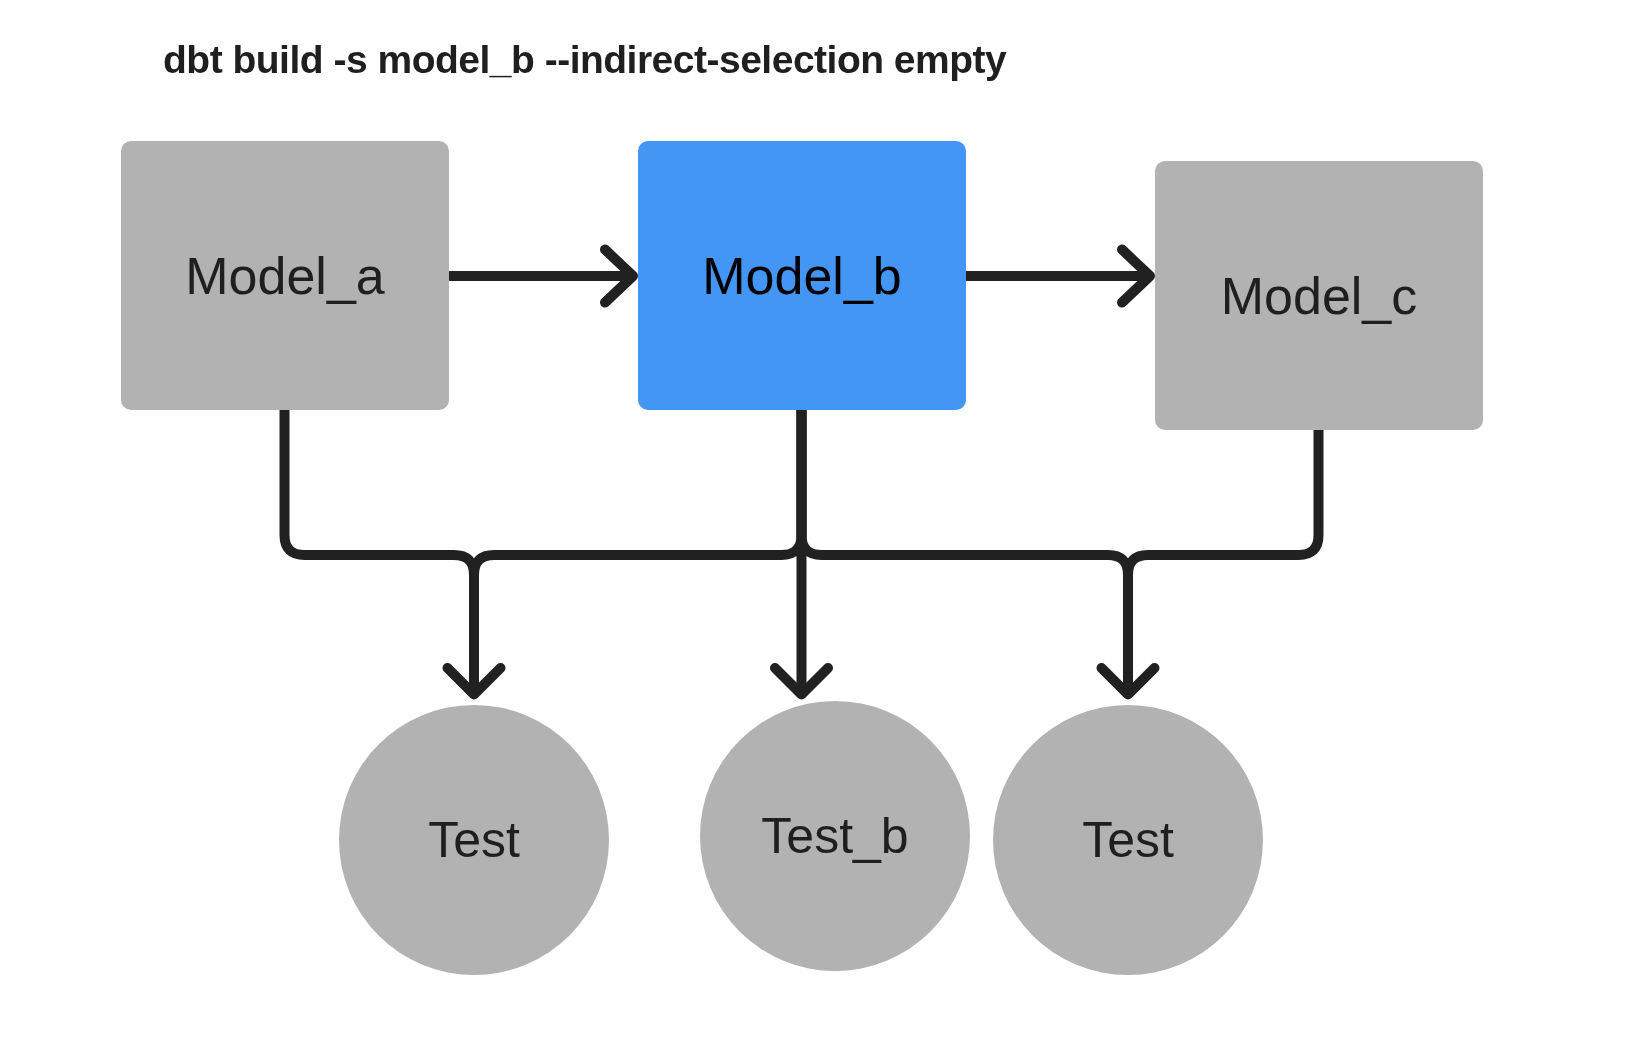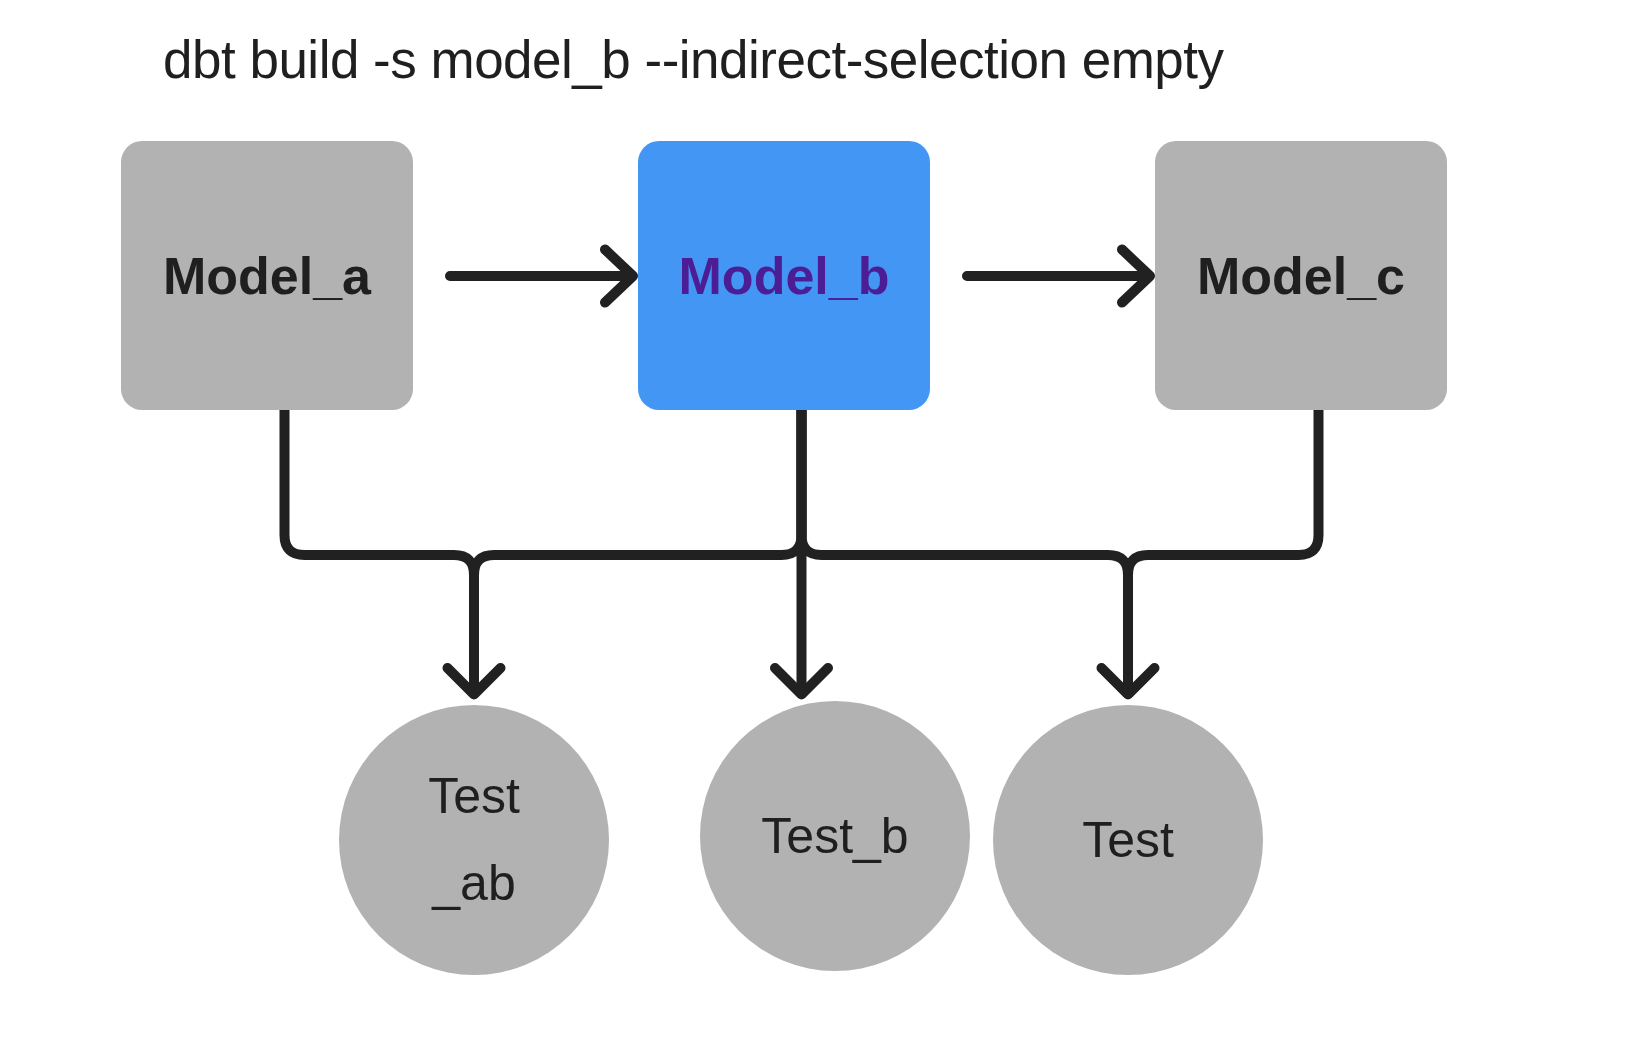--- a/index.html
+++ b/index.html
@@ -12,23 +12,23 @@
     width: 1630px;
     height: 1060px;
     background: var(--bg, #ffffff);
     font-family: "Liberation Sans", sans-serif;
     overflow: hidden;
   }
   .title {
     position: absolute;
     left: 163px;
     top: 30px;
-    font-size: 53px;
+    font-size: 39px;
     line-height: 60px;
-    font-weight: 400;
+    font-weight: 700;
     letter-spacing: -0.5px;
     color: var(--text-dark, #191919);
     white-space: nowrap;
   }
   .edges {
     position: absolute;
     left: 0;
     top: 0;
     width: 1630px;
     height: 1060px;
@@ -42,35 +42,35 @@
   }
   .node {
     position: absolute;
     display: flex;
     align-items: center;
     justify-content: center;
     text-align: center;
     color: var(--text-dark, #1f1f1f);
   }
   .model {
-    width: 292px;
+    width: 328px;
     height: 269px;
     top: 141px;
-    border-radius: 21px;
+    border-radius: 10px;
     background: var(--gray, #b2b2b2);
     font-size: 52px;
-    font-weight: 700;
+    font-weight: 400;
   }
   .model.selected {
     background: var(--blue, #4496f5);
-    color: #4c1d95;
+    color: #000000;
   }
   .model-a { left: 121px; }
   .model-b { left: 638px; }
-  .model-c { left: 1155px; }
+  .model-c { left: 1155px; margin-top: 20px; }
   .test {
     width: 270px;
     height: 270px;
     top: 705px;
     border-radius: 50%;
     background: var(--gray, #b2b2b2);
     font-size: 50px;
     font-weight: 500;
     flex-direction: column;
   }
@@ -109,21 +109,20 @@
   <div class="node model model-b selected">
     <div class="label">Model_b</div>
   </div>
 
   <div class="node model model-c">
     <div class="label">Model_c</div>
   </div>
 
   <div class="node test test-ab">
     <div class="line">Test</div>
-    <div class="line">_ab</div>
   </div>
 
   <div class="node test test-b">
     <div class="line">Test_b</div>
     <div class="line"></div>
   </div>
 
   <div class="node test test-bc">
     <div class="line">Test</div>
   </div>

